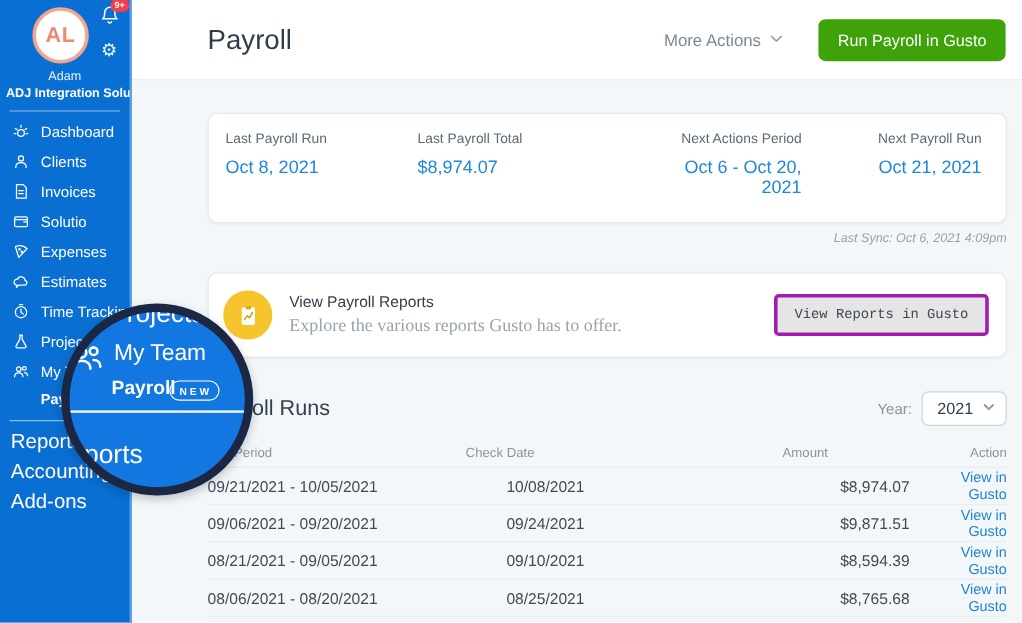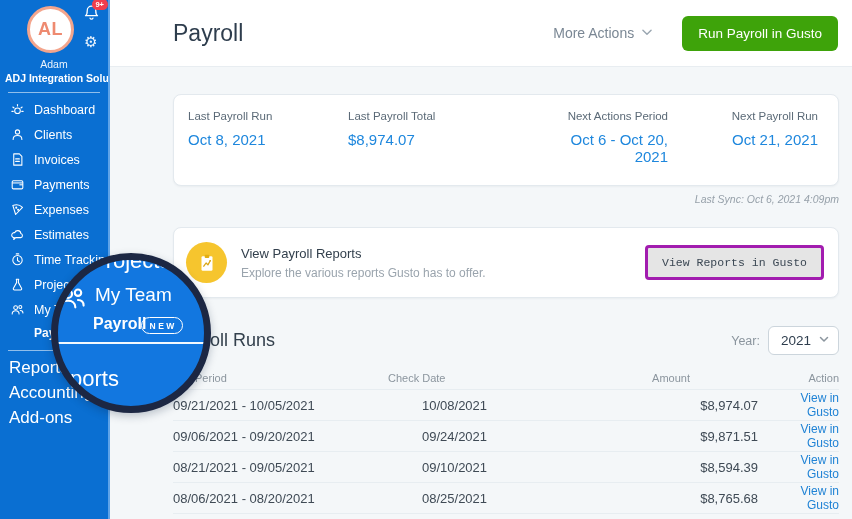--- a/index.html
+++ b/index.html
@@ -51,21 +51,21 @@
   .metric .m-label { font-size:11.5px; color:#5b6a77; }
   .metric .m-value { font-size:15px; color:#1e87dd; margin-top:9px; }
   .metric.right { text-align:right; }
   .last-sync { text-align:right; font-size:10.5px; font-style:italic; color:#97a1aa; margin-top:7px; }
 
   .reports-card { margin-top:22px; display:flex; align-items:center; padding:14px 14px 14px 12px; }
   .yellow-circle { width:41px; height:41px; border-radius:50%; background:#f6c52e; flex:0 0 41px;
                    display:flex; align-items:center; justify-content:center; }
   .rc-text { margin-left:14px; }
   .rc-title { font-size:13px; color:#33404d; font-weight:500; }
-  .rc-sub { font-size:12px; color:#9aa4ad; margin-top:5px; }
+  .rc-sub { font-size:15px; color:#9aa4ad; margin-top:5px;font-family:Liberation Serif, serif; }
   .rc-spacer { flex:1; }
   .btn-outline { background:#e5e5e5; border:3px solid #a21caf; border-radius:4px; color:#3c4854;
                  font-size:11.5px; padding:8px 14px; cursor:pointer; font-family:Liberation Mono, monospace; }
 
   .runs-header { margin-top:28px; display:flex; align-items:center; }
   .runs-title { font-size:18px; font-weight:500; color:#33404d; }
   .runs-spacer { flex:1; }
   .year-label { font-size:12.5px; color:#8b959e; margin-right:8px; }
   .year-box { background:#fff; border:1px solid #ccd5dc; border-radius:6px; padding:6px 8px 6px 12px;
               display:flex; align-items:center; gap:7px; font-size:13.5px; color:#2e3d4d;
@@ -153,21 +153,21 @@
         <span>Invoices</span>
       </div>
       <div class="nav-item">
         <span class="ic">
           <svg width="15" height="15" viewBox="0 0 24 24" fill="none" stroke="#fff" stroke-width="1.7" stroke-linejoin="round">
             <rect x="3.5" y="6" width="17" height="13" rx="2"></rect>
               <path d="M15 12.5h5.5"></path>
               <path d="M3.5 9.5h17"></path>
           </svg>
           </span>
-        <span>Payments</span>
+        <span>Solutio</span>
       </div>
       <div class="nav-item">
         <span class="ic">
           <svg width="15" height="15" viewBox="0 0 24 24" fill="none" stroke="#fff" stroke-width="1.7" stroke-linejoin="round">
             <path d="M4.5 5.5C10 3.5 16 4.5 20 8.5L9 20 4.5 5.5z"></path>
               <circle cx="10" cy="9" r="0.8" fill="#fff"></circle>
               <circle cx="13" cy="12.5" r="0.8" fill="#fff"></circle>
           </svg>
           </span>
         <span>Expenses</span>

